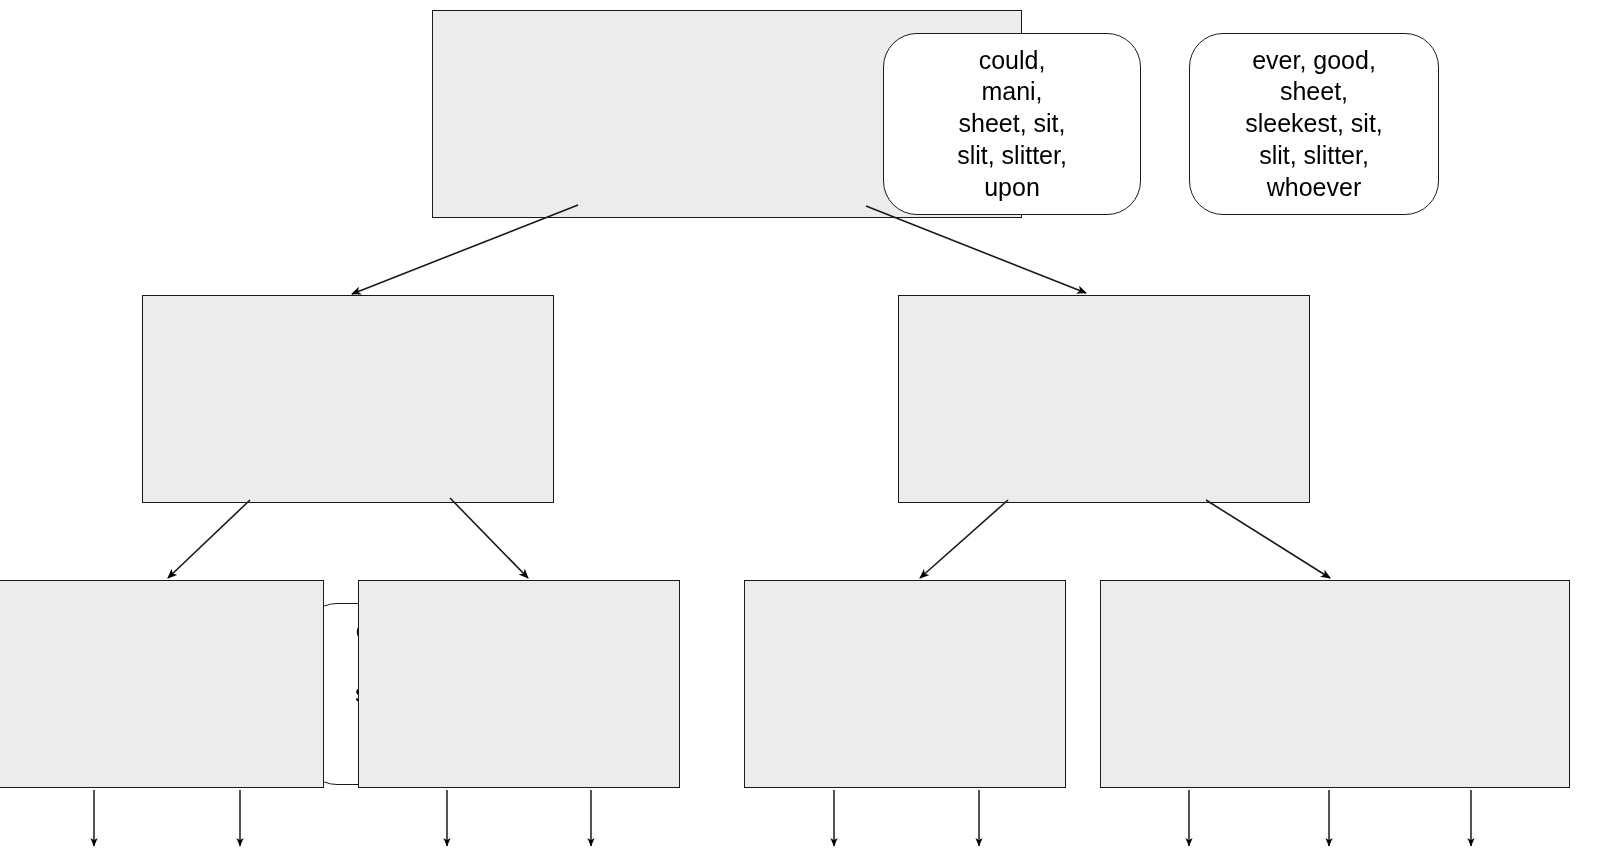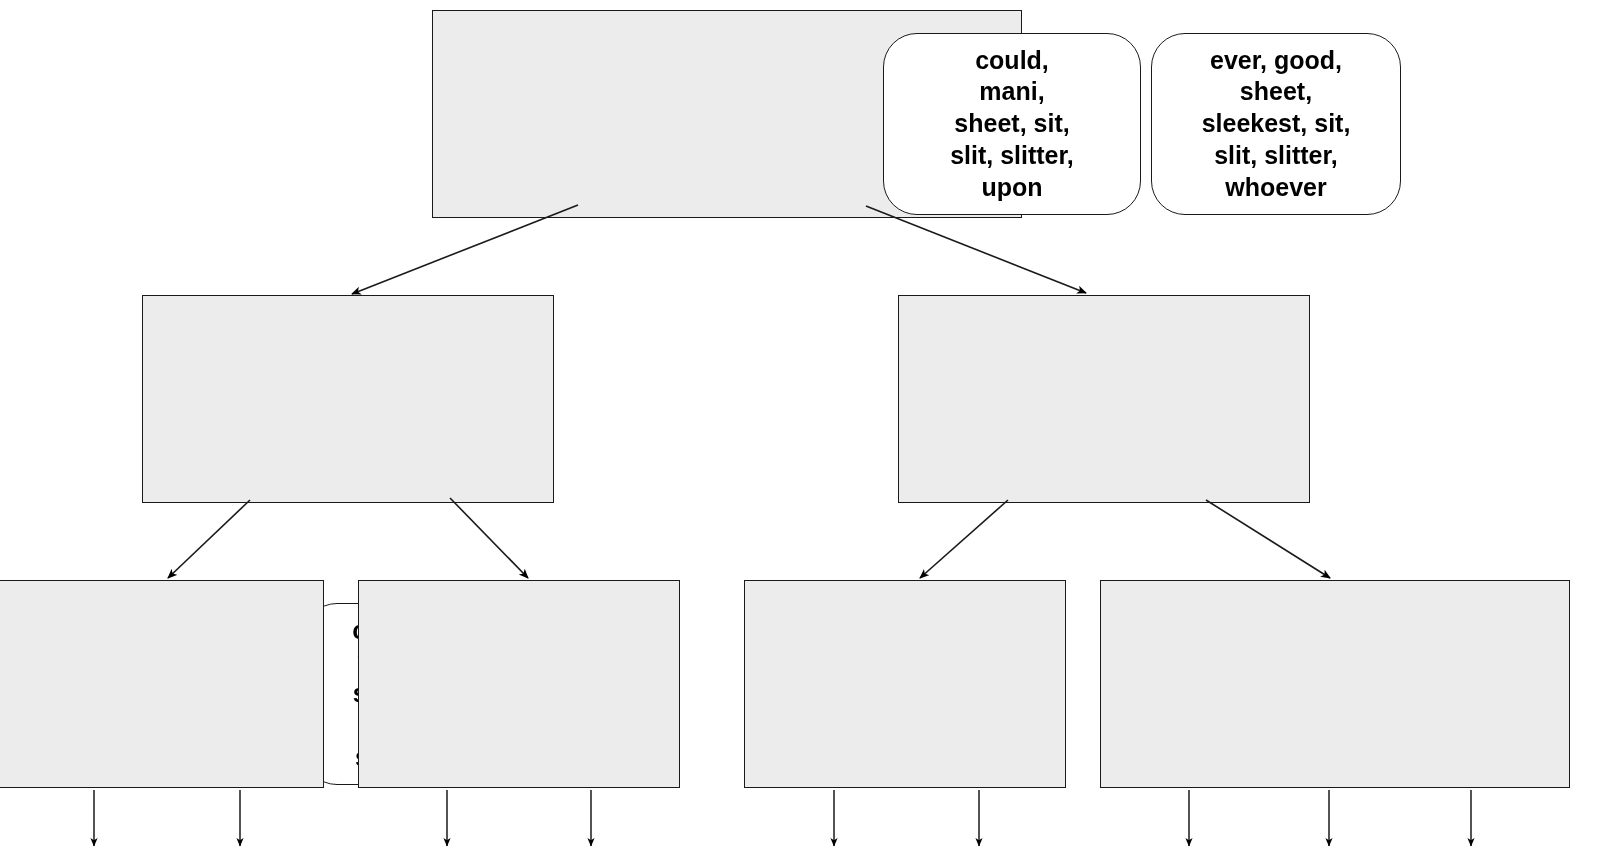--- a/index.html
+++ b/index.html
@@ -2,21 +2,21 @@
 <html><head>
 <meta charset="utf-8">
 <style>
   * { box-sizing: border-box; margin: 0; padding: 0; }
   html, body {
     width: 1600px; height: 858px;
     background: #ffffff;
     font-family: "Liberation Sans", sans-serif;
     overflow: hidden;
   }
-  #canvas { position: relative; width: 1600px; height: 858px; font-weight: bold; }
+  #canvas { position: relative; width: 1600px; height: 858px; }
 
   svg.edges {
     position: absolute; left: 0; top: 0;
     width: 1600px; height: 858px;
     pointer-events: none;
     z-index: 5;
   }
 
   .group {
     position: absolute;
@@ -48,21 +48,21 @@
 <body>
 
 <div id="canvas">
 
   <div class="group" style="left: 432px; top: 10px; width: 590px; height: 208px;">
     <div class="node" style="left: 450px; top: 22px; width: 258px; height: 182px;">could,
 mani,
 sheet, sit,
 slit, slitter,
 upon</div>
-    <div class="node" style="left: 718px; top: 22px; width: 250px; height: 182px;">ever, good,
+    <div class="node" style="left: 756px; top: 22px; width: 250px; height: 182px;">ever, good,
 sheet,
 sleekest, sit,
 slit, slitter,
 whoever</div>
   </div>
 
   <div class="group" style="left: 142px; top: 295px; width: 412px; height: 208px;">
     <div class="node" style="left: 160px; top: 307px; width: 172px; height: 182px;">could,
 mani,
 sheet,

